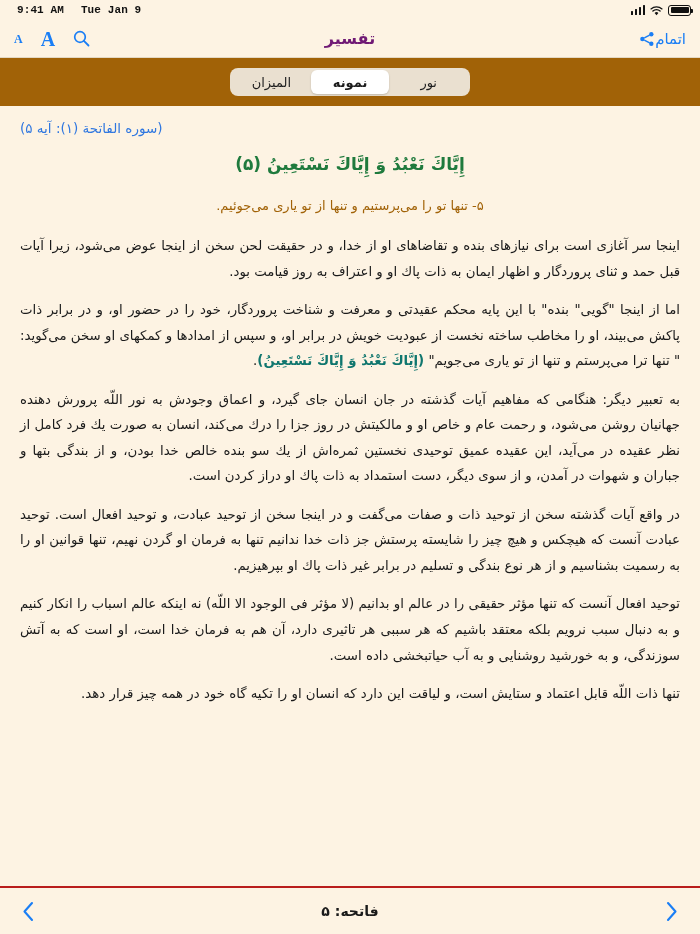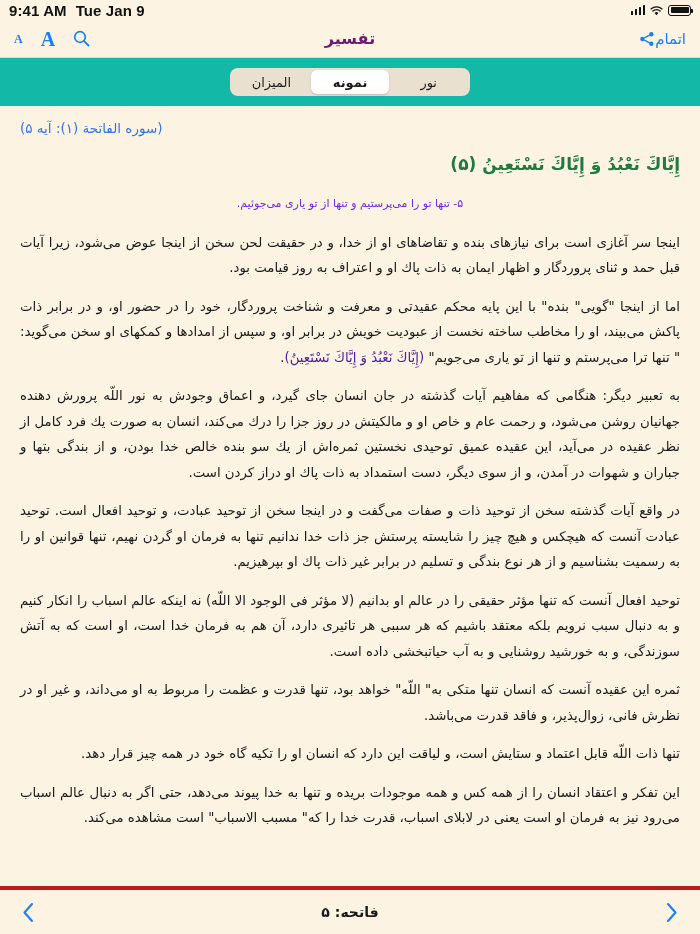--- a/index.html
+++ b/index.html
@@ -14,23 +14,24 @@
   
   .statusbar {
     height: 20px; flex: 0 0 20px;
     display: flex; align-items: center;
     padding: 0 9px;
     direction: ltr;
     background: #fdf3e3;
   }
   .sb-left { display: flex; align-items: center; gap: 9px; }
   .sb-time, .sb-date {
-    font-family: Liberation Sans, sans-serif;
-    font-size: 15px; font-weight: 700; color: #111;
+    font-family: Liberation Mono, monospace;
+    font-size: 11px; font-weight: 700; color: #111;
     letter-spacing: .1px;
+    margin-left: 8px;
   }
   .sb-right { margin-left: auto; display: flex; align-items: center; gap: 5px; }
   .sig { display: flex; align-items: flex-end; gap: 1.5px; height: 10px; }
   .sig i { width: 2.5px; background: #111; border-radius: .5px; display: block; }
   .sig i:nth-child(1) { height: 4px; }
   .sig i:nth-child(2) { height: 6px; }
   .sig i:nth-child(3) { height: 8px; }
   .sig i:nth-child(4) { height: 10px; }
   .batt {
     width: 23px; height: 11px; border: 1px solid #111;
@@ -69,21 +70,21 @@
     font-size: 16px; font-weight: 700; color: #701a75;
     pointer-events: none; direction: rtl;
   }
   .done-btn {
     font-size: 15px; color: #1a7ef5; cursor: pointer; direction: rtl;
   }
 
   
   .tabs-wrap {
     flex: 0 0 48px; display: flex; align-items: center; justify-content: center;
-    background: #14b8a6;
+    background: #a16207;
   }
   .segmented {
     display: flex; flex-direction: row-reverse;
     background: #eae0d0;
     border-radius: 8px;
     padding: 2px;
     width: 240px; height: 28px;
   }
   .seg {
     flex: 1; display: flex; align-items: center; justify-content: center;
@@ -101,49 +102,49 @@
     flex: 1 1 auto;
     overflow: hidden;
     padding: 8px 20px 0 20px;
     direction: rtl;
   }
   .ayah-ref {
     color: #2f77e0; font-size: 13.5px; text-align: left;
     margin: 6px 0 14px 0; direction: rtl;
   }
   .ayah-arabic {
-    color: #1f7a3d; font-size: 17px; 
+    color: #1f7a3d; font-size: 17px; text-align: center;
     margin: 0 0 15px 0; line-height: 1.7; font-weight: 600;
   }
   .label-line {
     font-size: 13.5px; color: #1a1a1a; text-align: center; margin-bottom: 12px;
   }
   .translation {
-    font-size: 11px; color: #6d28d9; text-align: center;
+    font-size: 13px; color: #a16207; text-align: center;
     margin-bottom: 16px; line-height: 1.8;
   }
   .section-head {
     color: #2f77e0; font-size: 13.5px; text-align: center;
     margin: 0 0 14px 0;
   }
   p.body {
     font-size: 13.3px; color: #1a1a1a;
     line-height: 1.92; text-align: justify;
     margin-bottom: 13px;
     text-justify: inter-word;
   }
   p.body:last-child { margin-bottom: 0; }
-  .quran-inline { color: #4c1d95; font-weight: 400; }
+  .quran-inline { color: #0f766e; font-weight: 700; }
 
   
   .footer {
     flex: 0 0 48px;
     display: flex; align-items: center; justify-content: space-between;
     padding: 0 22px;
-    border-top: 4px solid #b91c1c;
+    border-top: 2px solid #b91c1c;
     background: #fdf3e3;
     direction: ltr;
   }
   .chev { cursor: pointer; display: flex; align-items: center; }
   .footer-label {
     font-size: 14px; color: #1a1a1a; font-weight: 600; direction: rtl;
   }
 </style>
 </head>
 <body>
@@ -214,23 +215,21 @@
   <div class="ayah-arabic">إِيَّاكَ نَعْبُدُ وَ إِيَّاكَ نَسْتَعِينُ (۵)</div>
   <div class="translation">۵- تنها تو را می‌پرستیم و تنها از تو یاری می‌جوئیم.</div>
 
   <p class="body">اینجا سر آغازی است برای نیازهای بنده و تقاضاهای او از خدا، و در حقیقت لحن سخن از اینجا عوض می‌شود، زیرا آیات قبل حمد و ثنای پروردگار و اظهار ایمان به ذات پاك او و اعتراف به روز قیامت بود.</p>
 
   <p class="body"><span>اما از اینجا "گویی" بنده" با این پایه محکم عقیدتی و معرفت و شناخت پروردگار، خود را در حضور او، و در برابر ذات پاکش می‌بیند، او را مخاطب ساخته نخست از عبودیت خویش در برابر او، و سپس از امدادها و کمکهای او سخن می‌گوید: " تنها ترا می‌پرستم و تنها از تو یاری می‌جویم" </span><span class="quran-inline">(إِيَّاكَ نَعْبُدُ وَ إِيَّاكَ نَسْتَعِينُ)</span><span>.</span></p>
 
   <p class="body">به تعبیر دیگر: هنگامی که مفاهیم آیات گذشته در جان انسان جای گیرد، و اعماق وجودش به نور اللّه پرورش دهنده جهانیان روشن می‌شود، و رحمت عام و خاص او و مالکیتش در روز جزا را درك می‌کند، انسان به صورت يك فرد کامل از نظر عقیده در می‌آید، این عقیده عمیق توحیدی نخستین ثمره‌اش از يك سو بنده خالص خدا بودن، و از بندگی بتها و جباران و شهوات در آمدن، و از سوی دیگر، دست استمداد به ذات پاك او دراز کردن است.</p>
   <p class="body">در واقع آیات گذشته سخن از توحید ذات و صفات می‌گفت و در اینجا سخن از توحید عبادت، و توحید افعال است. توحید عبادت آنست که هیچکس و هیچ چیز را شایسته پرستش جز ذات خدا ندانیم تنها به فرمان او گردن نهیم، تنها قوانین او را به رسمیت بشناسیم و از هر نوع بندگی و تسلیم در برابر غیر ذات پاك او بپرهیزیم.</p>
   <p class="body">توحید افعال آنست که تنها مؤثر حقیقی را در عالم او بدانیم (لا مؤثر فی الوجود الا اللّه) نه اینکه عالم اسباب را انکار کنیم و به دنبال سبب نرویم بلکه معتقد باشیم که هر سببی هر تاثیری دارد، آن هم به فرمان خدا است، او است که به آتش سوزندگی، و به خورشید روشنایی و به آب حیاتبخشی داده است.</p>
-  <p class="body">ثمره این عقیده آنست که انسان تنها متکی به" اللّه" خواهد بود، تنها قدرت و عظمت را مربوط به او می‌داند، و غیر او در نظرش فانی، زوال‌پذیر، و فاقد قدرت می‌باشد.</p>
   <p class="body">تنها ذات اللّه قابل اعتماد و ستایش است، و لیاقت این دارد که انسان او را تکیه گاه خود در همه چیز قرار دهد.</p>
-  <p class="body">این تفکر و اعتقاد انسان را از همه کس و همه موجودات بریده و تنها به خدا پیوند می‌دهد، حتی اگر به دنبال عالم اسباب می‌رود نیز به فرمان او است یعنی در لابلای اسباب، قدرت خدا را که" مسبب الاسباب" است مشاهده می‌کند.</p>
 
 </div>
 
 <div class="footer">
   <span class="chev">
     <svg width="13" height="21" viewBox="0 0 13 21">
       <polyline points="10,2 2.5,10.5 10,19" stroke="#1a7ef5" stroke-width="2.1" fill="none" stroke-linecap="round" stroke-linejoin="round"></polyline>
     </svg>
   </span>
   <span class="footer-label">فاتحه: ۵</span>

